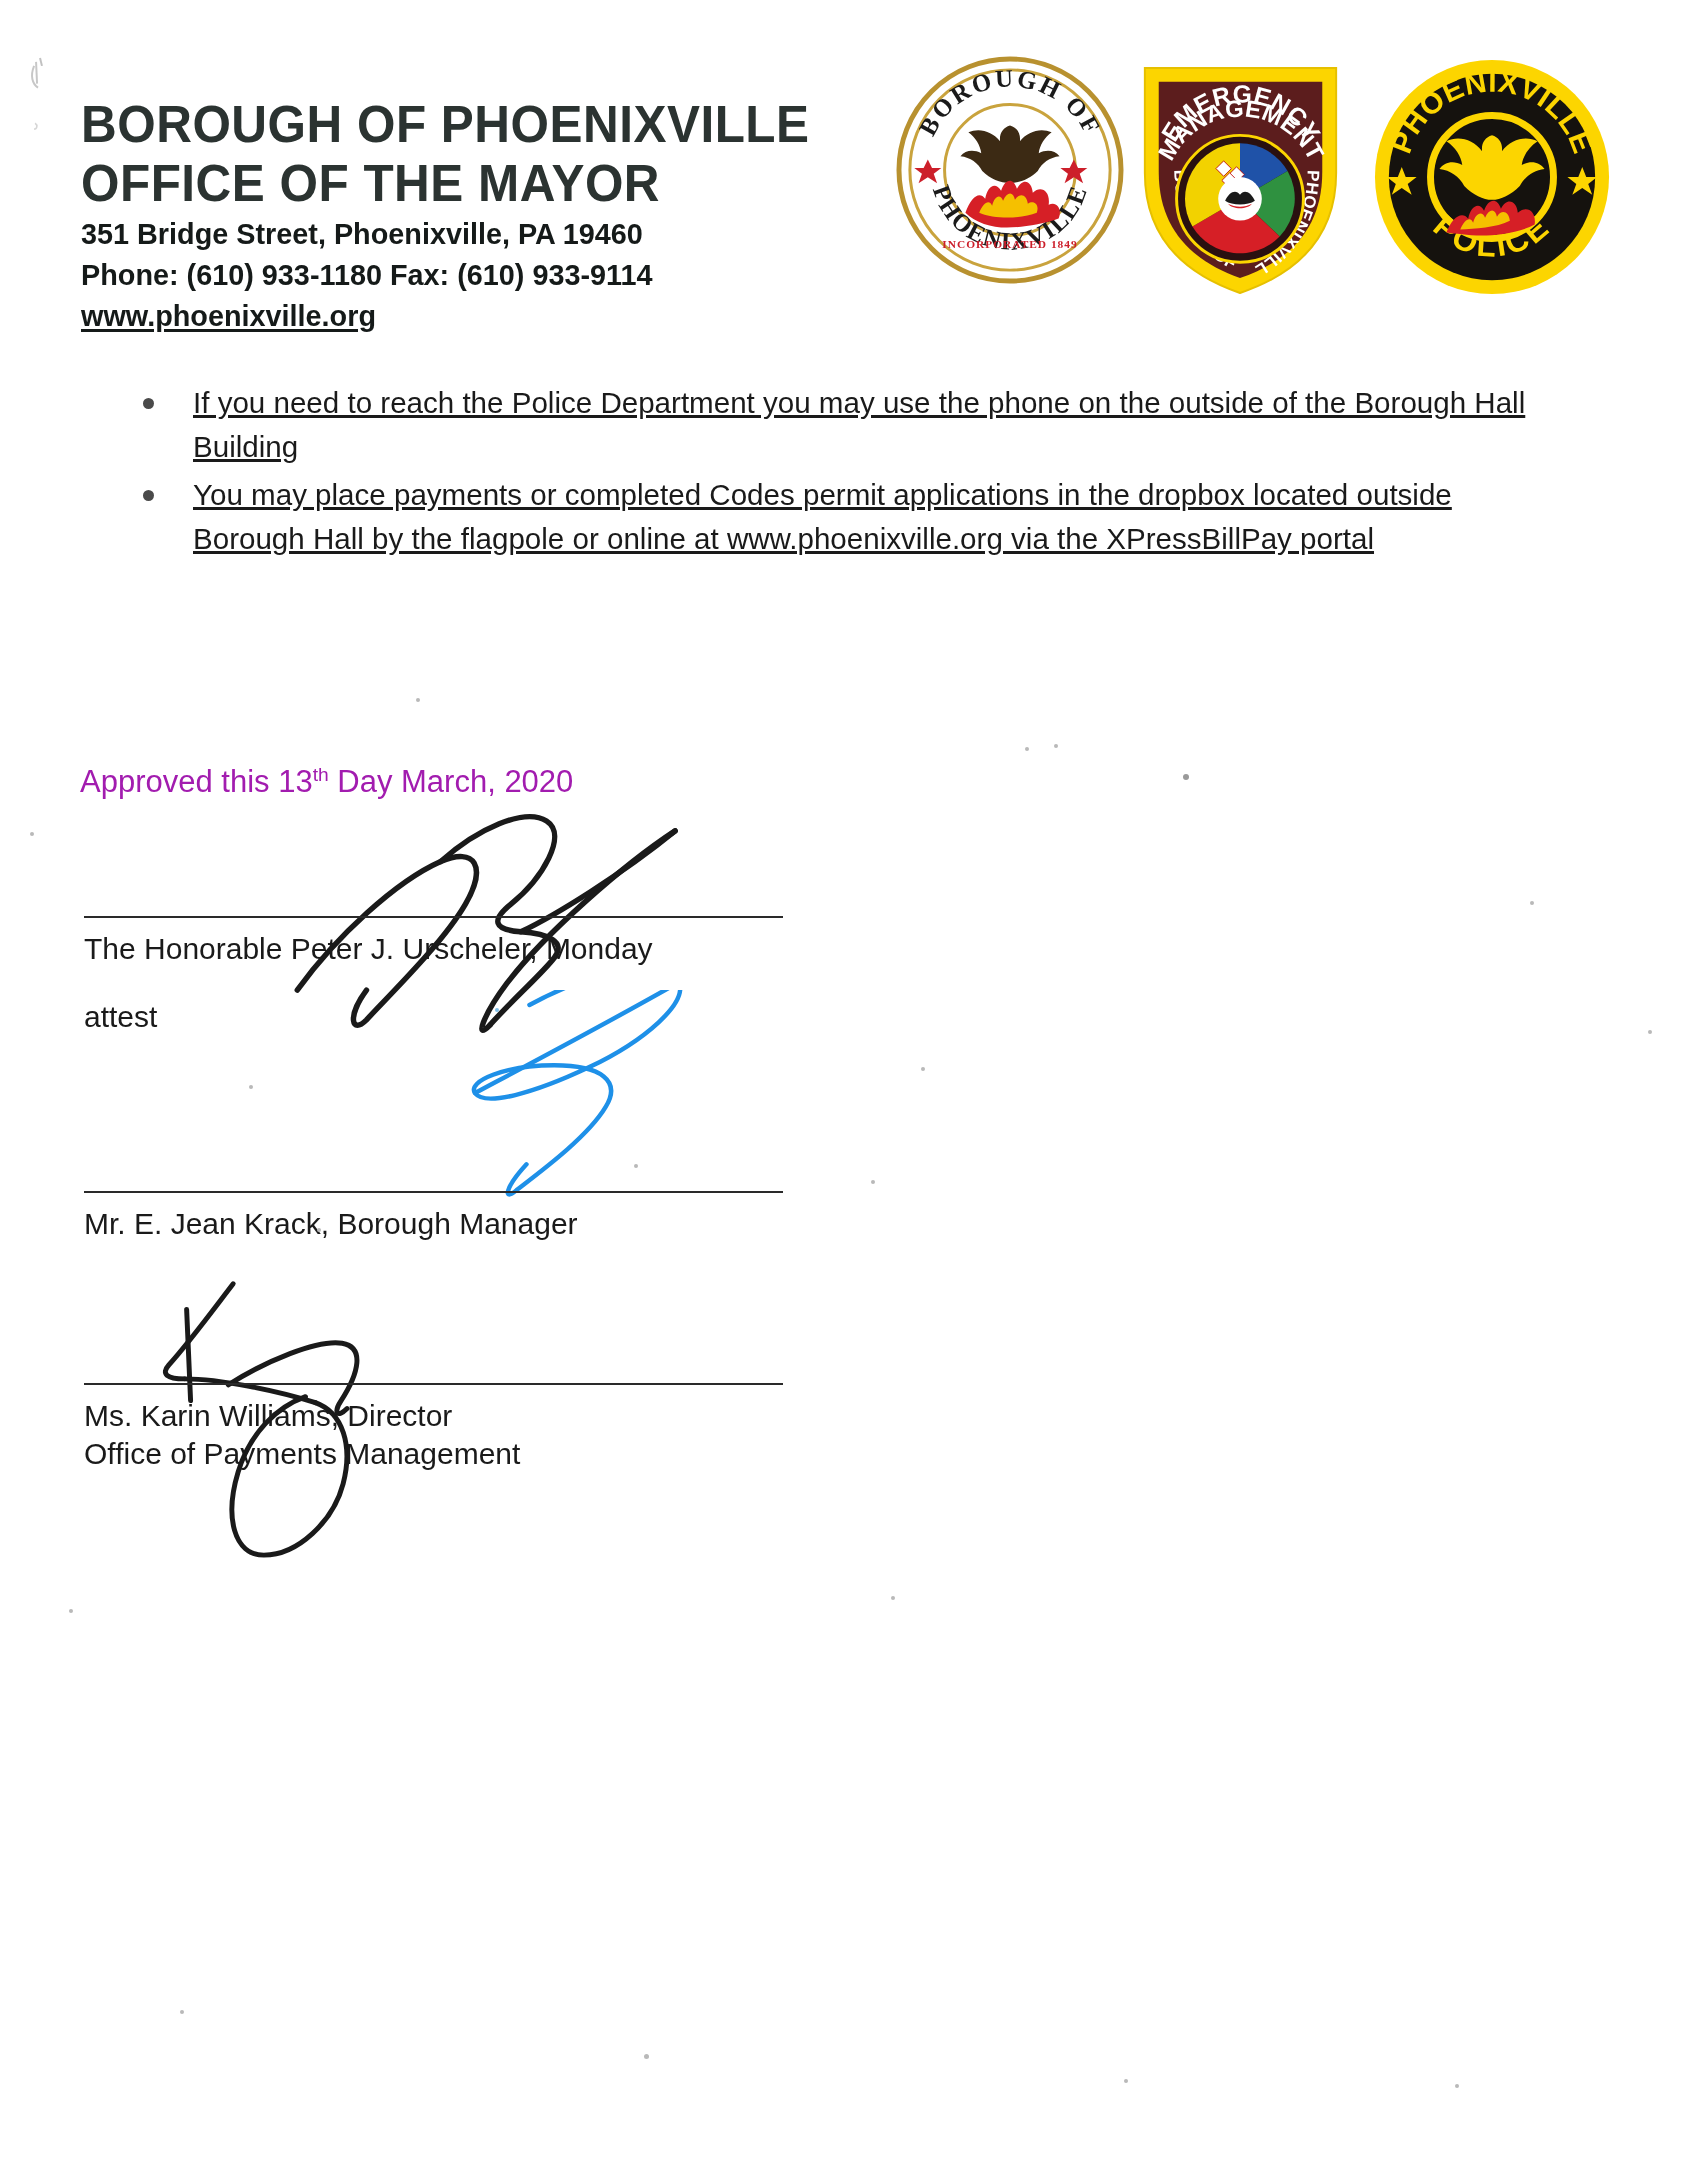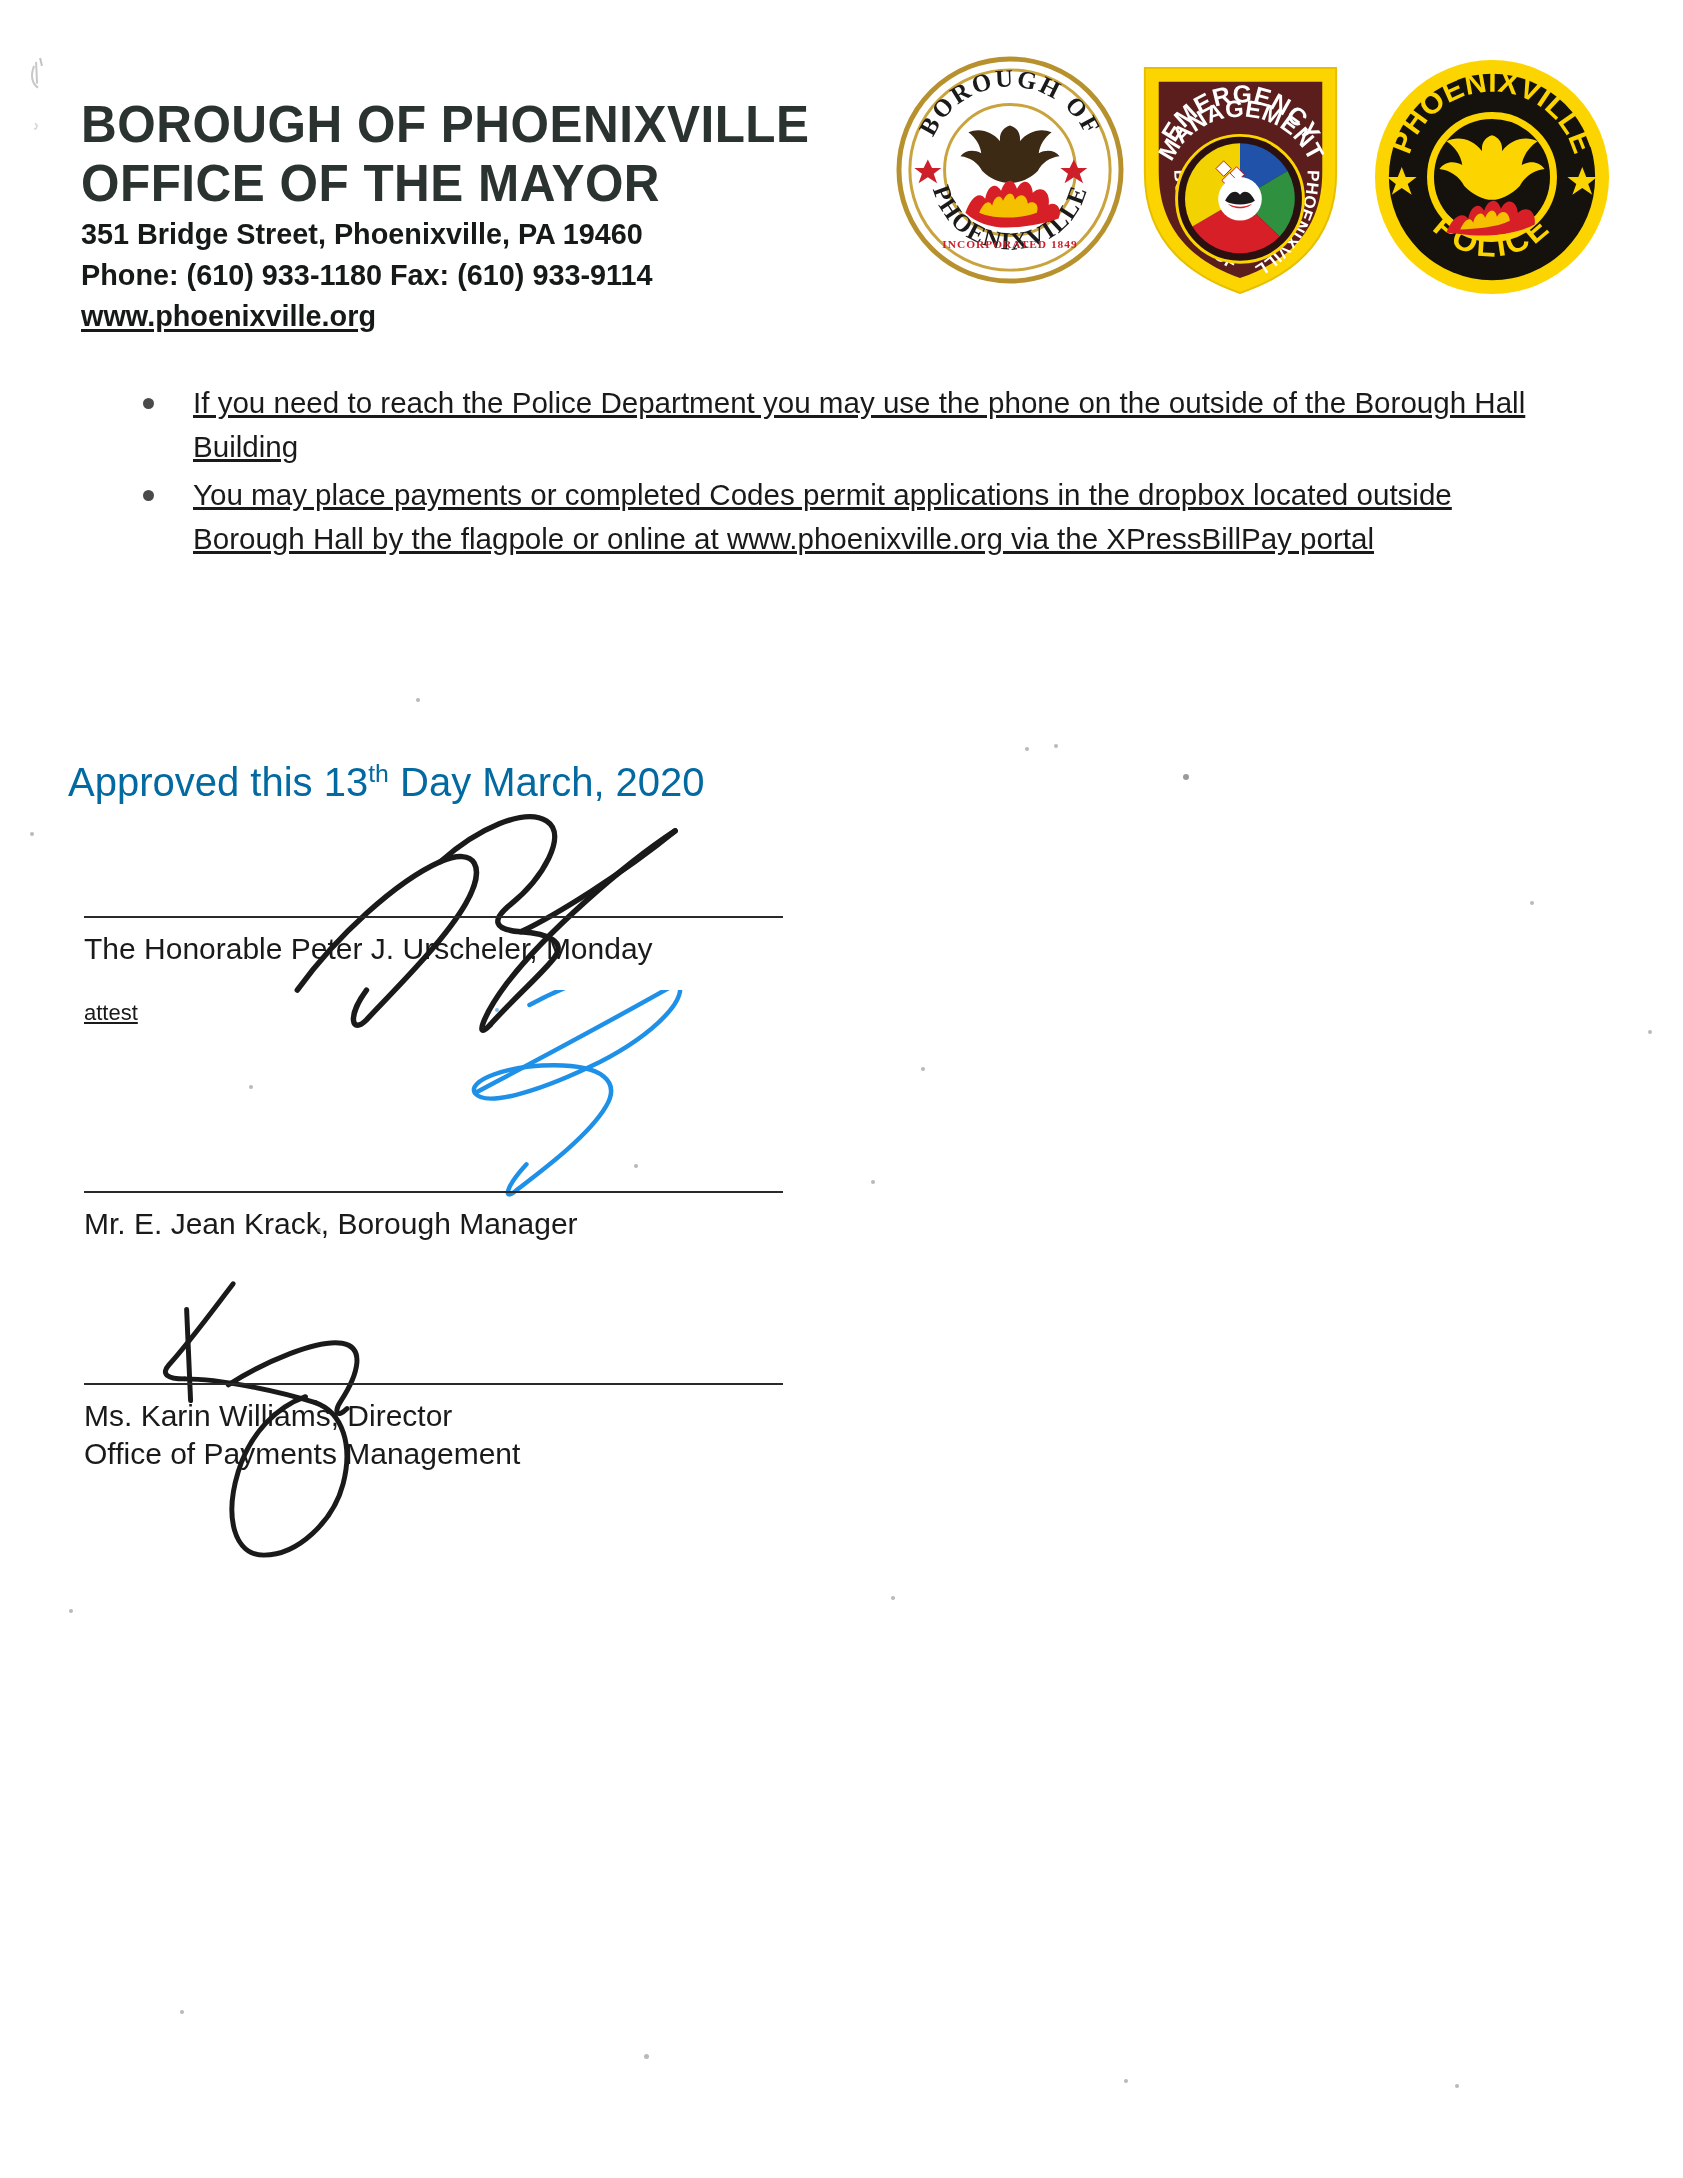--- a/index.html
+++ b/index.html
@@ -102,26 +102,26 @@
     font-size: 30px;
     line-height: 44px;
     color: #1a1a1a;
     transform: scaleX(0.985);
     transform-origin: left top;
   }
 
   
   .approved {
     position: absolute;
-    left: 68px;
+    left: 80px;
     top: 762px;
     font-family: "Liberation Sans", sans-serif;
-    font-size: 40px;
+    font-size: 31px;
     line-height: 40px;
-    color: #0369a1;
+    color: #a21caf;
     white-space: nowrap;
   }
   .approved sup {
     font-size: 0.62em;
     vertical-align: super;
     line-height: 0;
   }
 
   .sigline {
     position: absolute;
@@ -137,23 +137,22 @@
     font-size: 30px;
     line-height: 39px;
     color: #1a1a1a;
     white-space: nowrap;
   }
   .attest {
     position: absolute;
     left: 84px;
     top: 1000px;
     font-family: "Liberation Sans", sans-serif;
-    font-size: 22px;
+    font-size: 30px;
     color: #1a1a1a;
-    text-decoration: underline;
   }
 
   
   .ink {
     position: absolute;
     pointer-events: none;
   }
 
   
   .scan-artifact {

